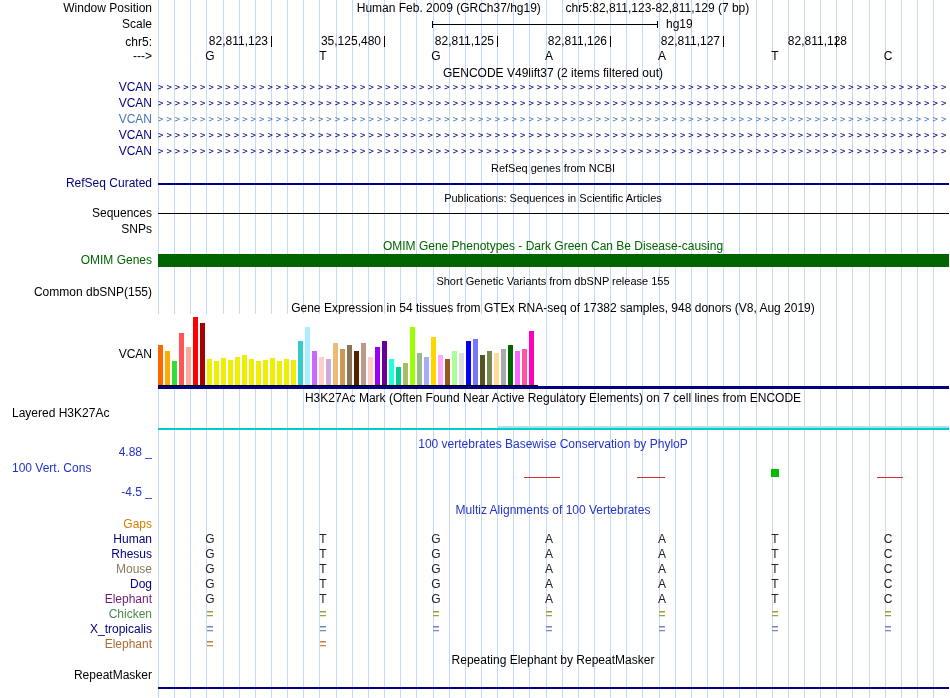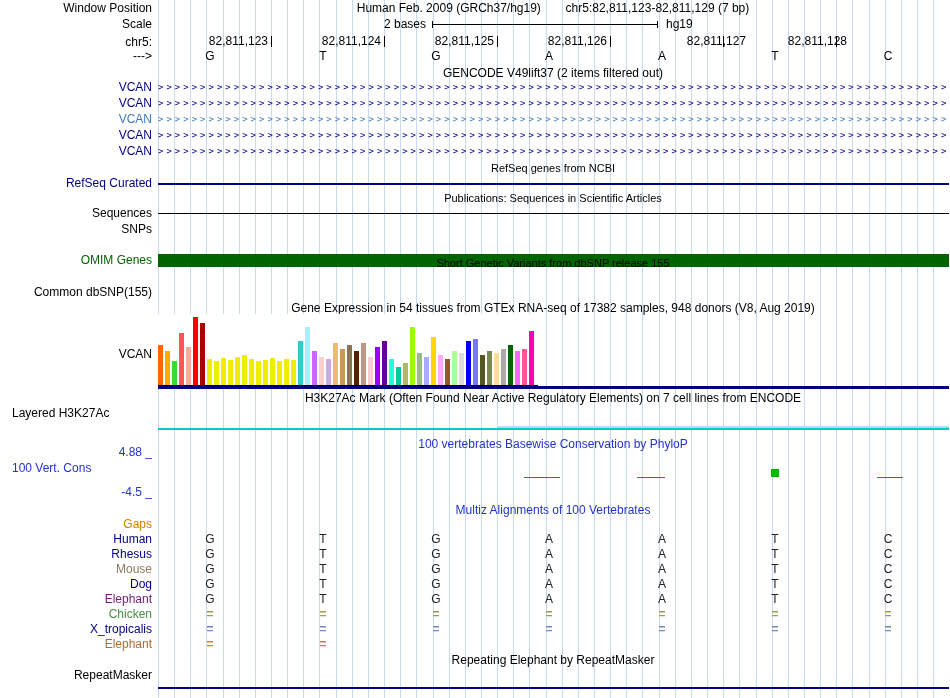--- a/index.html
+++ b/index.html
@@ -24,45 +24,45 @@
   <div class="grid"></div>
 
   <div class="ct" style="top:1px">
     <span>Human Feb. 2009 (GRCh37/hg19)</span>
     <span style="display:inline-block;width:18px"></span>
     <span>chr5:82,811,123-82,811,129 (7 bp)</span>
   </div>
   <div class="lbl" style="top:1px">Window Position</div>
 
   <div class="lbl" style="top:17px">Scale</div>
-  <div style="position:absolute;left:158px;top:17px;width:268px;text-align:right;font-size:12px;line-height:14px">2 bases</div>
   <div class="hline" style="left:432px;top:24px;width:226px;height:1px;background:#000"></div>
   <div class="hline" style="left:432px;top:21px;width:1px;height:7px;background:#000"></div>
   <div class="hline" style="left:657px;top:21px;width:1px;height:7px;background:#000"></div>
   <div style="position:absolute;left:666px;top:17px;font-size:12px;line-height:14px">hg19</div>
 
   <div class="lbl" style="top:35px">chr5:</div>
   <div class="lbl" style="top:49px">---&gt;</div>
 
   <div class="ct" style="top:66px">GENCODE V49lift37 (2 items filtered out)</div>
 
   <div class="ct sm" style="top:161px">RefSeq genes from NCBI</div>
   <div class="lbl navy" style="top:176px">RefSeq Curated</div>
   <div class="hline" style="left:158px;top:183px;width:791px;height:2px;background:#000080"></div>
 
   <div class="ct sm" style="top:191px">Publications: Sequences in Scientific Articles</div>
   <div class="lbl" style="top:206px">Sequences</div>
   <div class="hline" style="left:158px;top:213px;width:791px;height:1px;background:#000"></div>
 
   <div class="lbl" style="top:222px">SNPs</div>
 
+  <div class="ct green" style="top:239px">OMIM Gene Phenotypes - Dark Green Can Be Disease-causing</div>
   <div class="lbl green" style="top:253px">OMIM Genes</div>
   <div class="hline" style="left:158px;top:254px;width:791px;height:13px;background:#006400"></div>
 
-  <div class="ct sm" style="top:256px">Short Genetic Variants from dbSNP release 155</div>
+  <div class="ct sm" style="top:274px">Short Genetic Variants from dbSNP release 155</div>
   <div class="lbl" style="top:285px">Common dbSNP(155)</div>
 
   <div class="ct" style="top:301px">Gene Expression in 54 tissues from GTEx RNA-seq of 17382 samples, 948 donors (V8, Aug 2019)</div>
   <div class="hline" style="left:158px;top:314px;width:382px;height:72px;background:#fff"></div>
   <div id="gtex-bars" style="position:absolute;left:158px;top:315px;width:380px;height:70px;display:flex;align-items:flex-end;gap:2px">
       <div style="width: 5px; height: 40px; background: rgb(255, 102, 0); flex: 0 0 auto;"></div>
       <div style="width: 5px; height: 34px; background: rgb(255, 170, 0); flex: 0 0 auto;"></div>
       <div style="width: 5px; height: 24px; background: rgb(51, 221, 51); flex: 0 0 auto;"></div>
       <div style="width: 5px; height: 52px; background: rgb(255, 85, 85); flex: 0 0 auto;"></div>
       <div style="width: 5px; height: 38px; background: rgb(255, 170, 153); flex: 0 0 auto;"></div>
@@ -131,27 +131,27 @@
   <div class="lbl blue" style="top:485px">-4.5 _</div>
 
   <div class="ct blue" style="top:503px">Multiz Alignments of 100 Vertebrates</div>
 
   <div class="ct" style="top:653px">Repeating Elephant by RepeatMasker</div>
   <div class="lbl" style="top:668px">RepeatMasker</div>
   <div class="hline" style="left:158px;top:687px;width:791px;height:2px;background:#000080"></div>
 
 <div style="position: absolute; left: 174px; top: 35px; width: 94px; text-align: right; font-size: 12px; line-height: 13px;">82,811,123</div>
     <div style="position: absolute; left: 271px; top: 36px; width: 1px; height: 11px; background: rgb(0, 0, 0);"></div>
-    <div style="position: absolute; left: 287px; top: 35px; width: 94px; text-align: right; font-size: 12px; line-height: 13px;">82,811,124</div>
+    <div style="position: absolute; left: 287px; top: 35px; width: 94px; text-align: right; font-size: 12px; line-height: 13px;">35,125,480</div>
     <div style="position: absolute; left: 384px; top: 36px; width: 1px; height: 11px; background: rgb(0, 0, 0);"></div>
     <div style="position: absolute; left: 400px; top: 35px; width: 94px; text-align: right; font-size: 12px; line-height: 13px;">82,811,125</div>
     <div style="position: absolute; left: 497px; top: 36px; width: 1px; height: 11px; background: rgb(0, 0, 0);"></div>
     <div style="position: absolute; left: 513px; top: 35px; width: 94px; text-align: right; font-size: 12px; line-height: 13px;">82,811,126</div>
     <div style="position: absolute; left: 610px; top: 36px; width: 1px; height: 11px; background: rgb(0, 0, 0);"></div>
-    <div style="position: absolute; left: 626px; top: 35px; width: 94px; text-align: right; font-size: 12px; line-height: 13px; margin-left: 26px;">82,811,127</div>
+    <div style="position: absolute; left: 626px; top: 35px; width: 94px; text-align: right; font-size: 12px; line-height: 13px;">82,811,127</div>
     <div style="position: absolute; left: 723px; top: 36px; width: 1px; height: 11px; background: rgb(0, 0, 0);"></div>
     <div style="position: absolute; left: 739px; top: 35px; width: 94px; text-align: right; font-size: 12px; line-height: 13px; margin-left: 14px;">82,811,128</div>
     <div style="position: absolute; left: 836px; top: 36px; width: 1px; height: 11px; background: rgb(0, 0, 0);"></div>
     <div style="position: absolute; left: 200px; top: 49px; width: 20px; text-align: center; font-size: 12px; line-height: 14px;">G</div>
     <div style="position: absolute; left: 313px; top: 49px; width: 20px; text-align: center; font-size: 12px; line-height: 14px;">T</div>
     <div style="position: absolute; left: 426px; top: 49px; width: 20px; text-align: center; font-size: 12px; line-height: 14px;">G</div>
     <div style="position: absolute; left: 539px; top: 49px; width: 20px; text-align: center; font-size: 12px; line-height: 14px;">A</div>
     <div style="position: absolute; left: 652px; top: 49px; width: 20px; text-align: center; font-size: 12px; line-height: 14px;">A</div>
     <div style="position: absolute; left: 765px; top: 49px; width: 20px; text-align: center; font-size: 12px; line-height: 14px;">T</div>
     <div style="position: absolute; left: 878px; top: 49px; width: 20px; text-align: center; font-size: 12px; line-height: 14px;">C</div>

